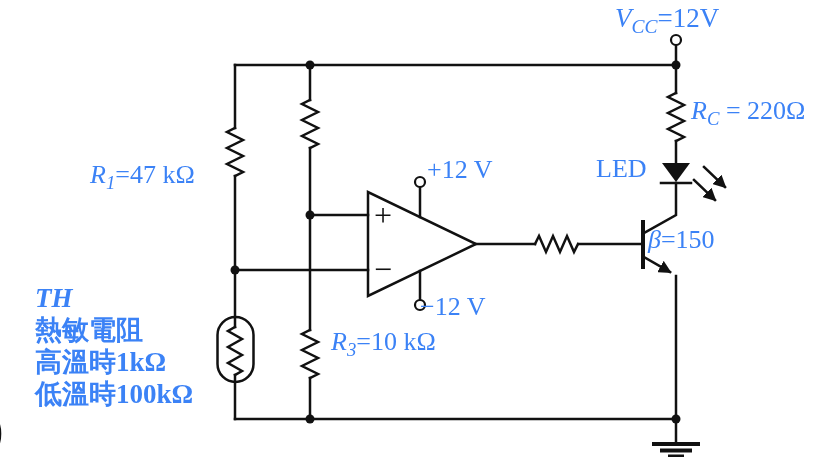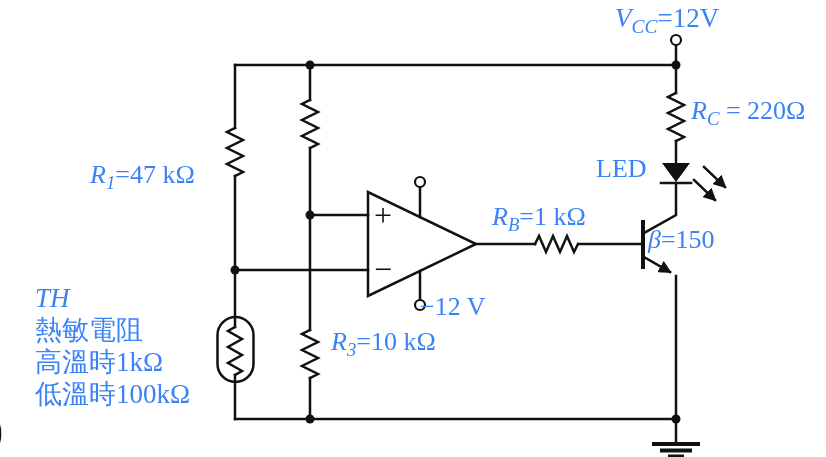--- a/index.html
+++ b/index.html
@@ -5,21 +5,21 @@
   html,body{margin:0;padding:0;background:#fff;}
   .stage{
     position:relative;width:826px;height:457px;background:#ffffff;
     font-family:"Liberation Serif","DejaVu Serif",serif;color:#111111;overflow:hidden;
   }
   .stage svg{position:absolute;left:0;top:0;}
   .lbl{position:absolute;font-size:26px;line-height:1.08;white-space:nowrap;color:#3b82f6;}
   .var{font-style:italic;}
   .lbl sub{font-size:0.72em;font-style:italic;line-height:0;}
   .sign{position:absolute;font-size:32px;line-height:1;color:#111;}
-  .th-block div{font-size:27px;line-height:32px;}
+  .th-block div{font-size:27px;line-height:32px;font-weight:bold;}
   .corner{position:absolute;font-size:46px;color:#111;}
   .wire{stroke:#111;stroke-width:2.5;fill:none;stroke-linecap:square;}
   .thick{stroke-width:4;}
   .dot{fill:#111;stroke:none;}
   .term{fill:#fff;stroke:#111;stroke-width:2.2;}
   .fillblk{fill:#111;stroke:none;}
 </style>
 </head>
 <body>
 
@@ -107,26 +107,26 @@
 
   <div class="lbl" style="left:615px;top:4px;font-size:27px;"><span class="var">V</span><sub>CC</sub><span>=12V</span></div>
 
   <div class="lbl" style="left:691px;top:97px;"><span class="var">R</span><sub>C</sub><span> = 220Ω</span></div>
 
   <div class="lbl" style="left:90px;top:135px;margin-top:26px;"><span class="var">R</span><sub>1</sub><span>=47 kΩ</span></div>
 
 
   <div class="lbl" style="left:331px;top:328px;"><span class="var">R</span><sub>3</sub><span>=10 kΩ</span></div>
 
-  <div class="lbl" style="left:492px;top:203px;"><span class="var">R</span><sub>B</sub><span>=1 kΩ</span></div>
 
   <div class="lbl" style="left:648px;top:226px;"><span class="var">β</span><span>=150</span></div>
 
   <div class="lbl" style="left:596px;top:155px;"><span>LED</span></div>
 
+  <div class="lbl" style="left:427px;top:156px;"><span>+12 V</span></div>
 
   <div class="lbl" style="left:420px;top:293px;"><span>−12 V</span></div>
 
   <span class="sign" style="left:374px;top:199px;">+</span>
   <span class="sign" style="left:374px;top:253px;">−</span>
 
   <div class="lbl th-block" style="left:35px;top:282px;">
     <div class="var">TH</div>
     <div>熱敏電阻</div>
     <div>高溫時1kΩ</div>

